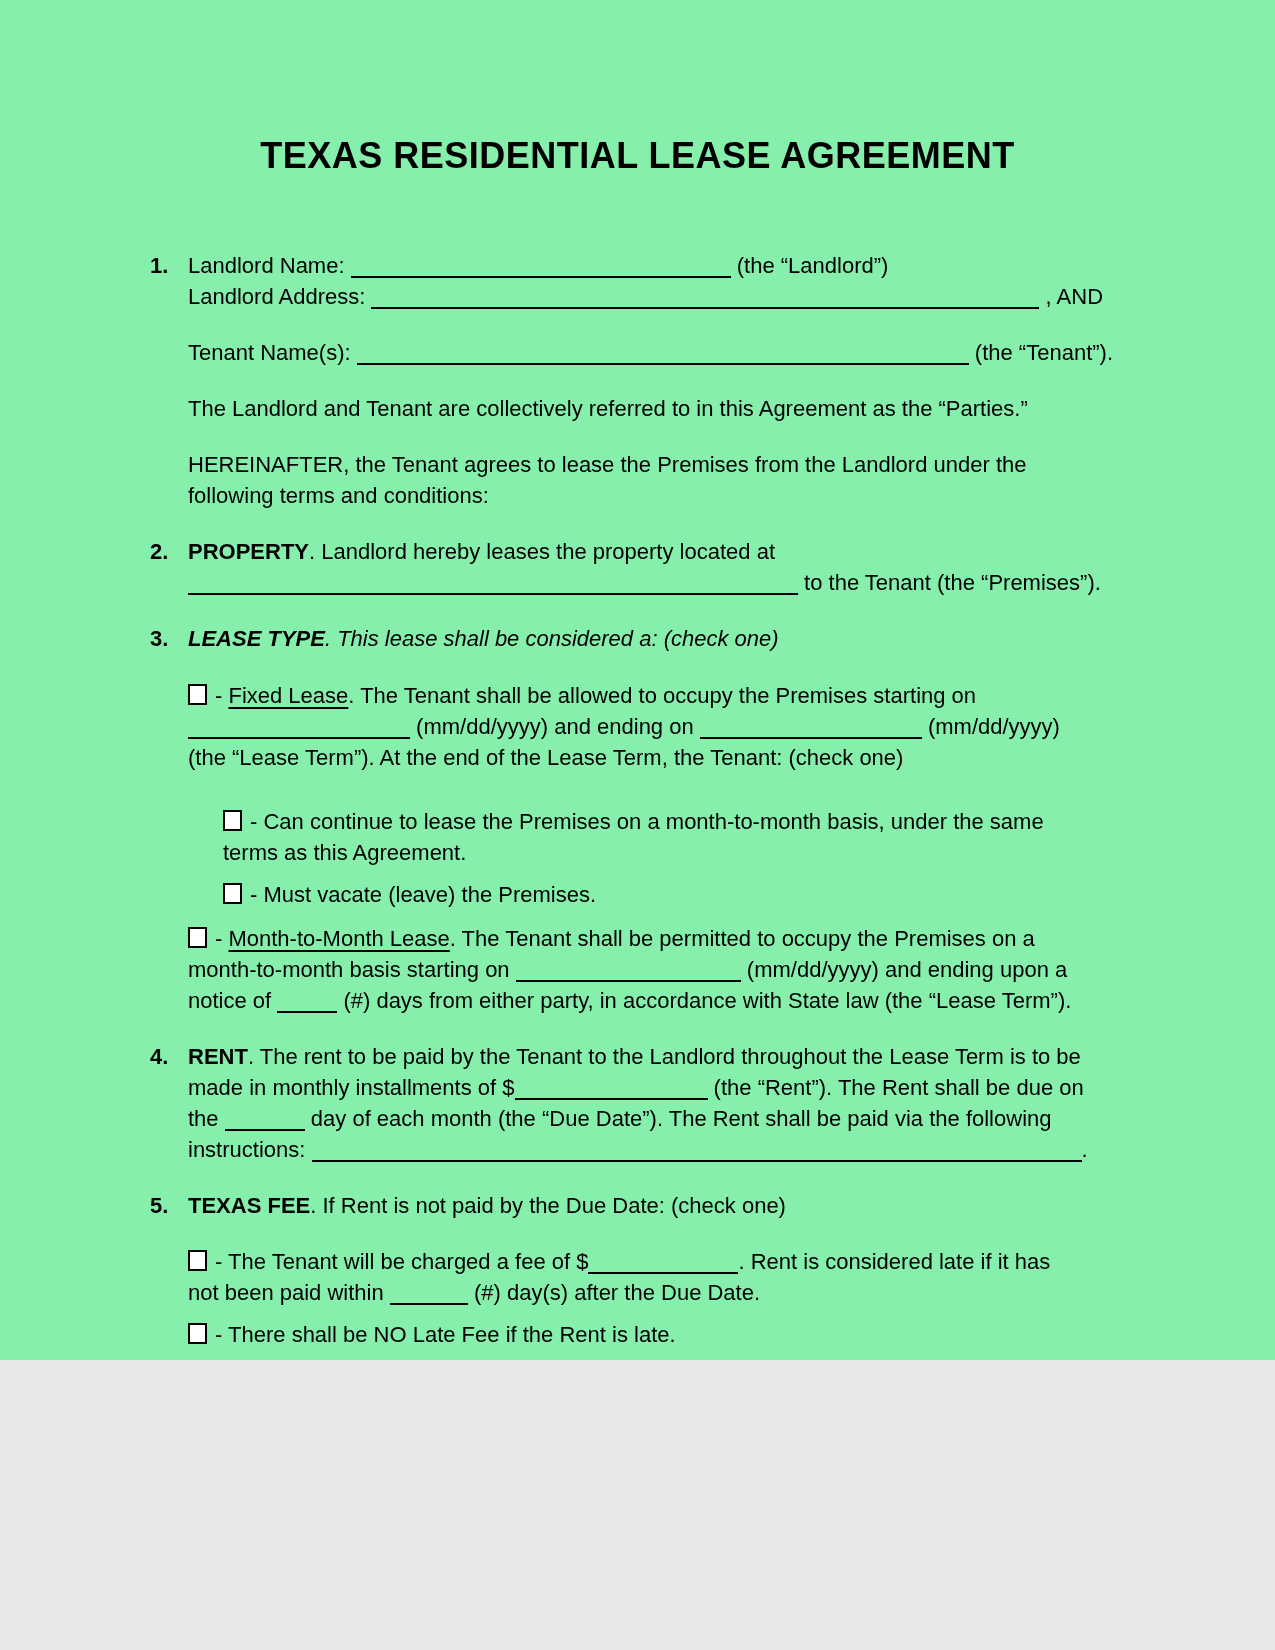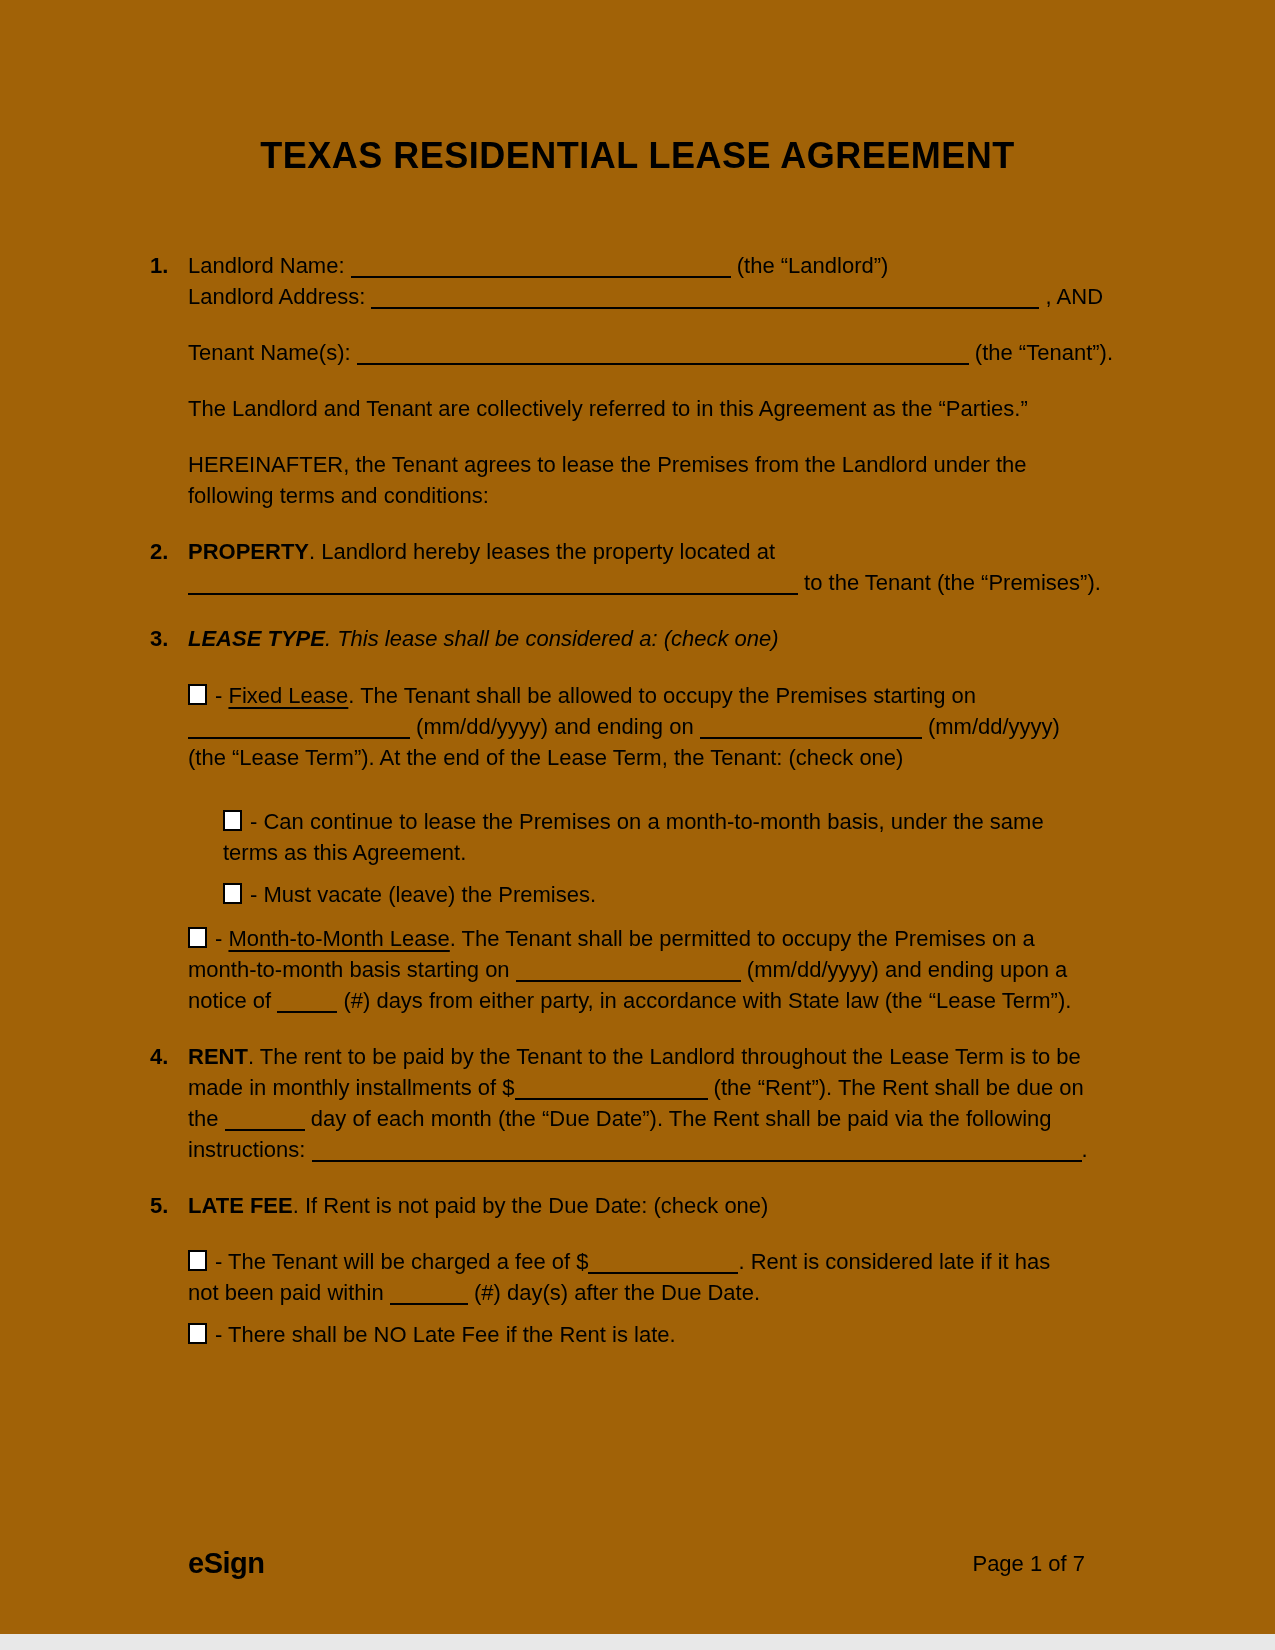--- a/index.html
+++ b/index.html
@@ -1,20 +1,20 @@
 <!DOCTYPE html>
 <html><head>
 <meta charset="utf-8">
 <style>
   html,body{margin:0;padding:0;background:#e8e8e8;}
   .page{
     position:relative;
-    width:1275px;height:1634px;
+    width:1275px;height:1360px;
     margin:0 auto;
-    background:#a16207;
+    background:#86efac;
     font-family:"Liberation Sans",sans-serif;
     font-size:22px;line-height:31px;
     color:#000;
     box-sizing:border-box;
     padding-top:134px;
     overflow:hidden;
   }
   h1.title{
     margin:0 0 72px 0;
     text-align:center;
@@ -133,21 +133,21 @@
           <span>the </span><span class="bl" style="width:80px"></span><span> day of each month (the “Due Date”). The Rent shall be paid via the following</span><br>
           <span>instructions: </span><span class="bl" style="width:770px"></span><span>.</span>
         </p>
       </div>
     </div>
 
     <div class="sec">
       <div class="num">5.</div>
       <div class="body">
         <p>
-          <b>LATE FEE</b><span>. If Rent is not paid by the Due Date: (check one)</span>
+          <b>TEXAS FEE</b><span>. If Rent is not paid by the Due Date: (check one)</span>
         </p>
 
         <p class="m11">
           <span class="cb"></span><span>- </span><span>The Tenant will be charged a fee of $</span><span class="bl" style="width:150px"></span><span>. Rent is considered late if it has</span><br>
           <span>not been paid within </span><span class="bl" style="width:78px"></span><span> (#) day(s) after the Due Date.</span>
         </p>
 
         <p>
           <span class="cb"></span><span>- </span><span>There shall be NO Late Fee if the Rent is late.</span>
         </p>

